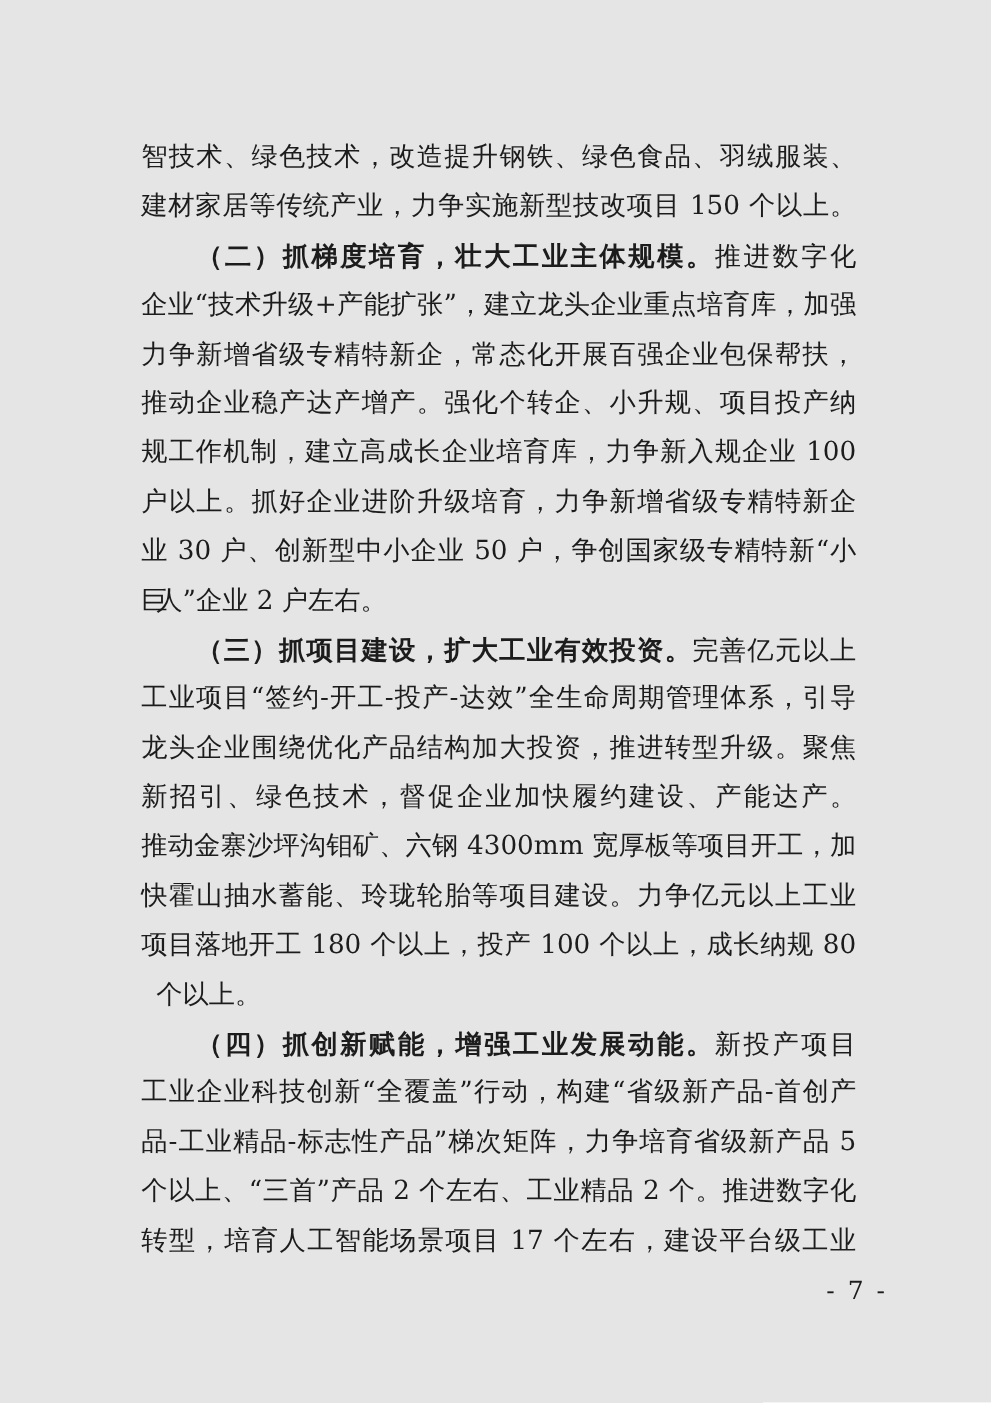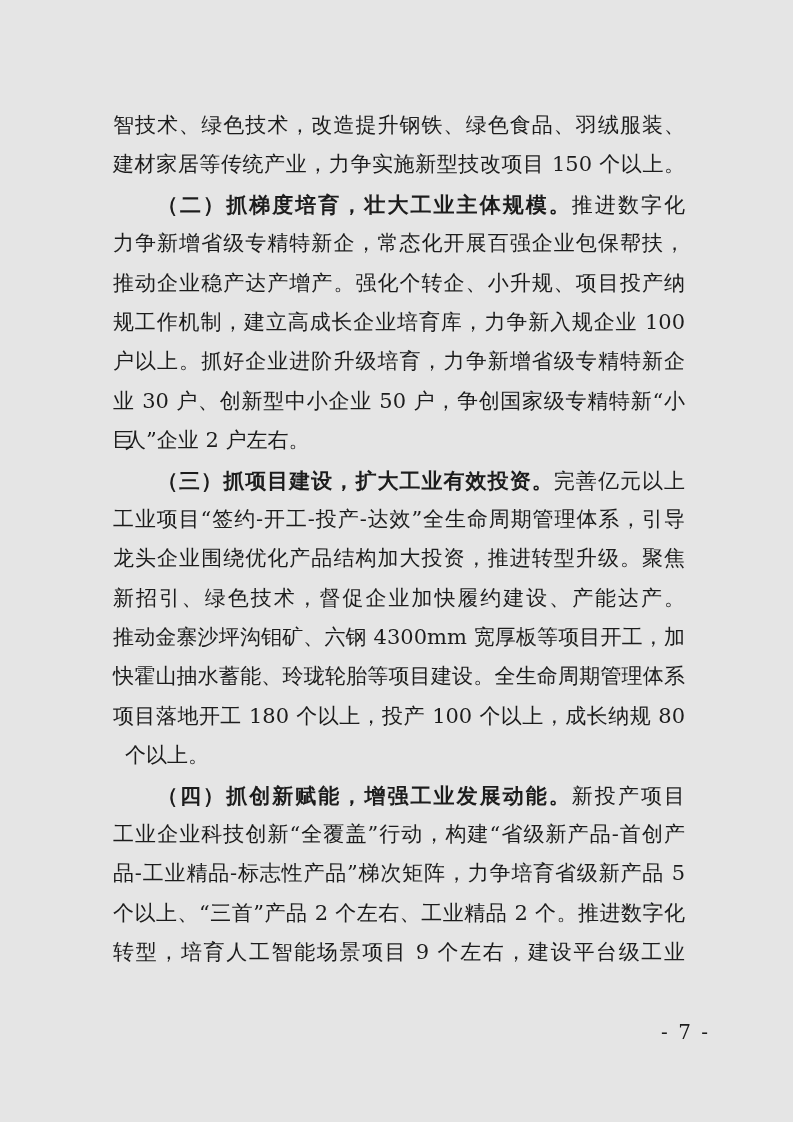--- a/index.html
+++ b/index.html
@@ -54,34 +54,35 @@
   }
 </style>
 </head>
 <body>
 
 <div class="page">
   <div class="doc-body">
     <div class="line"><span class="text">智技术、绿色技术，改造提升钢铁、绿色食品、羽绒服装、</span></div>
     <div class="line"><span class="text">建材家居等传统产业，力争实施新型技改项目 150 个以上。</span></div>
     <div class="line indent"><span class="head">（二）抓梯度培育，壮大工业主体规模。</span><span class="text">推进数字化</span></div>
+    <div class="line"><span class="text">企业“技术升级+产能扩张”，建立龙头企业重点培育库，加强</span></div>
     <div class="line"><span class="text">力争新增省级专精特新企，常态化开展百强企业包保帮扶，</span></div>
     <div class="line"><span class="text">推动企业稳产达产增产。强化个转企、小升规、项目投产纳</span></div>
     <div class="line"><span class="text">规工作机制，建立高成长企业培育库，力争新入规企业 100</span></div>
     <div class="line"><span class="text">户以上。抓好企业进阶升级培育，力争新增省级专精特新企</span></div>
     <div class="line"><span class="text">业 30 户、创新型中小企业 50 户，争创国家级专精特新“小巨</span></div>
     <div class="line short"><span class="text">人”企业 2 户左右。</span></div>
     <div class="line indent"><span class="head">（三）抓项目建设，扩大工业有效投资。</span><span class="text">完善亿元以上</span></div>
     <div class="line"><span class="text">工业项目“签约-开工-投产-达效”全生命周期管理体系，引导</span></div>
     <div class="line"><span class="text">龙头企业围绕优化产品结构加大投资，推进转型升级。聚焦</span></div>
     <div class="line"><span class="text">新招引、绿色技术，督促企业加快履约建设、产能达产。</span></div>
     <div class="line"><span class="text">推动金寨沙坪沟钼矿、六钢 4300mm 宽厚板等项目开工，加</span></div>
-    <div class="line"><span class="text">快霍山抽水蓄能、玲珑轮胎等项目建设。全生命周期管理体系</span></div>
+    <div class="line"><span class="text">快霍山抽水蓄能、玲珑轮胎等项目建设。力争亿元以上工业</span></div>
     <div class="line"><span class="text">项目落地开工 180 个以上，投产 100 个以上，成长纳规 80</span></div>
     <div class="line short"><span class="text">个以上。</span></div>
     <div class="line indent"><span class="head">（四）抓创新赋能，增强工业发展动能。</span><span class="text">新投产项目</span></div>
     <div class="line"><span class="text">工业企业科技创新“全覆盖”行动，构建“省级新产品-首创产</span></div>
     <div class="line"><span class="text">品-工业精品-标志性产品”梯次矩阵，力争培育省级新产品 5</span></div>
     <div class="line"><span class="text">个以上、“三首”产品 2 个左右、工业精品 2 个。推进数字化</span></div>
-    <div class="line"><span class="text">转型，培育人工智能场景项目 9 个左右，建设平台级工业</span></div>
+    <div class="line"><span class="text">转型，培育人工智能场景项目 17 个左右，建设平台级工业</span></div>
   </div>
   <div class="page-number">- 7 -</div>
 </div>
 
 </body></html>

